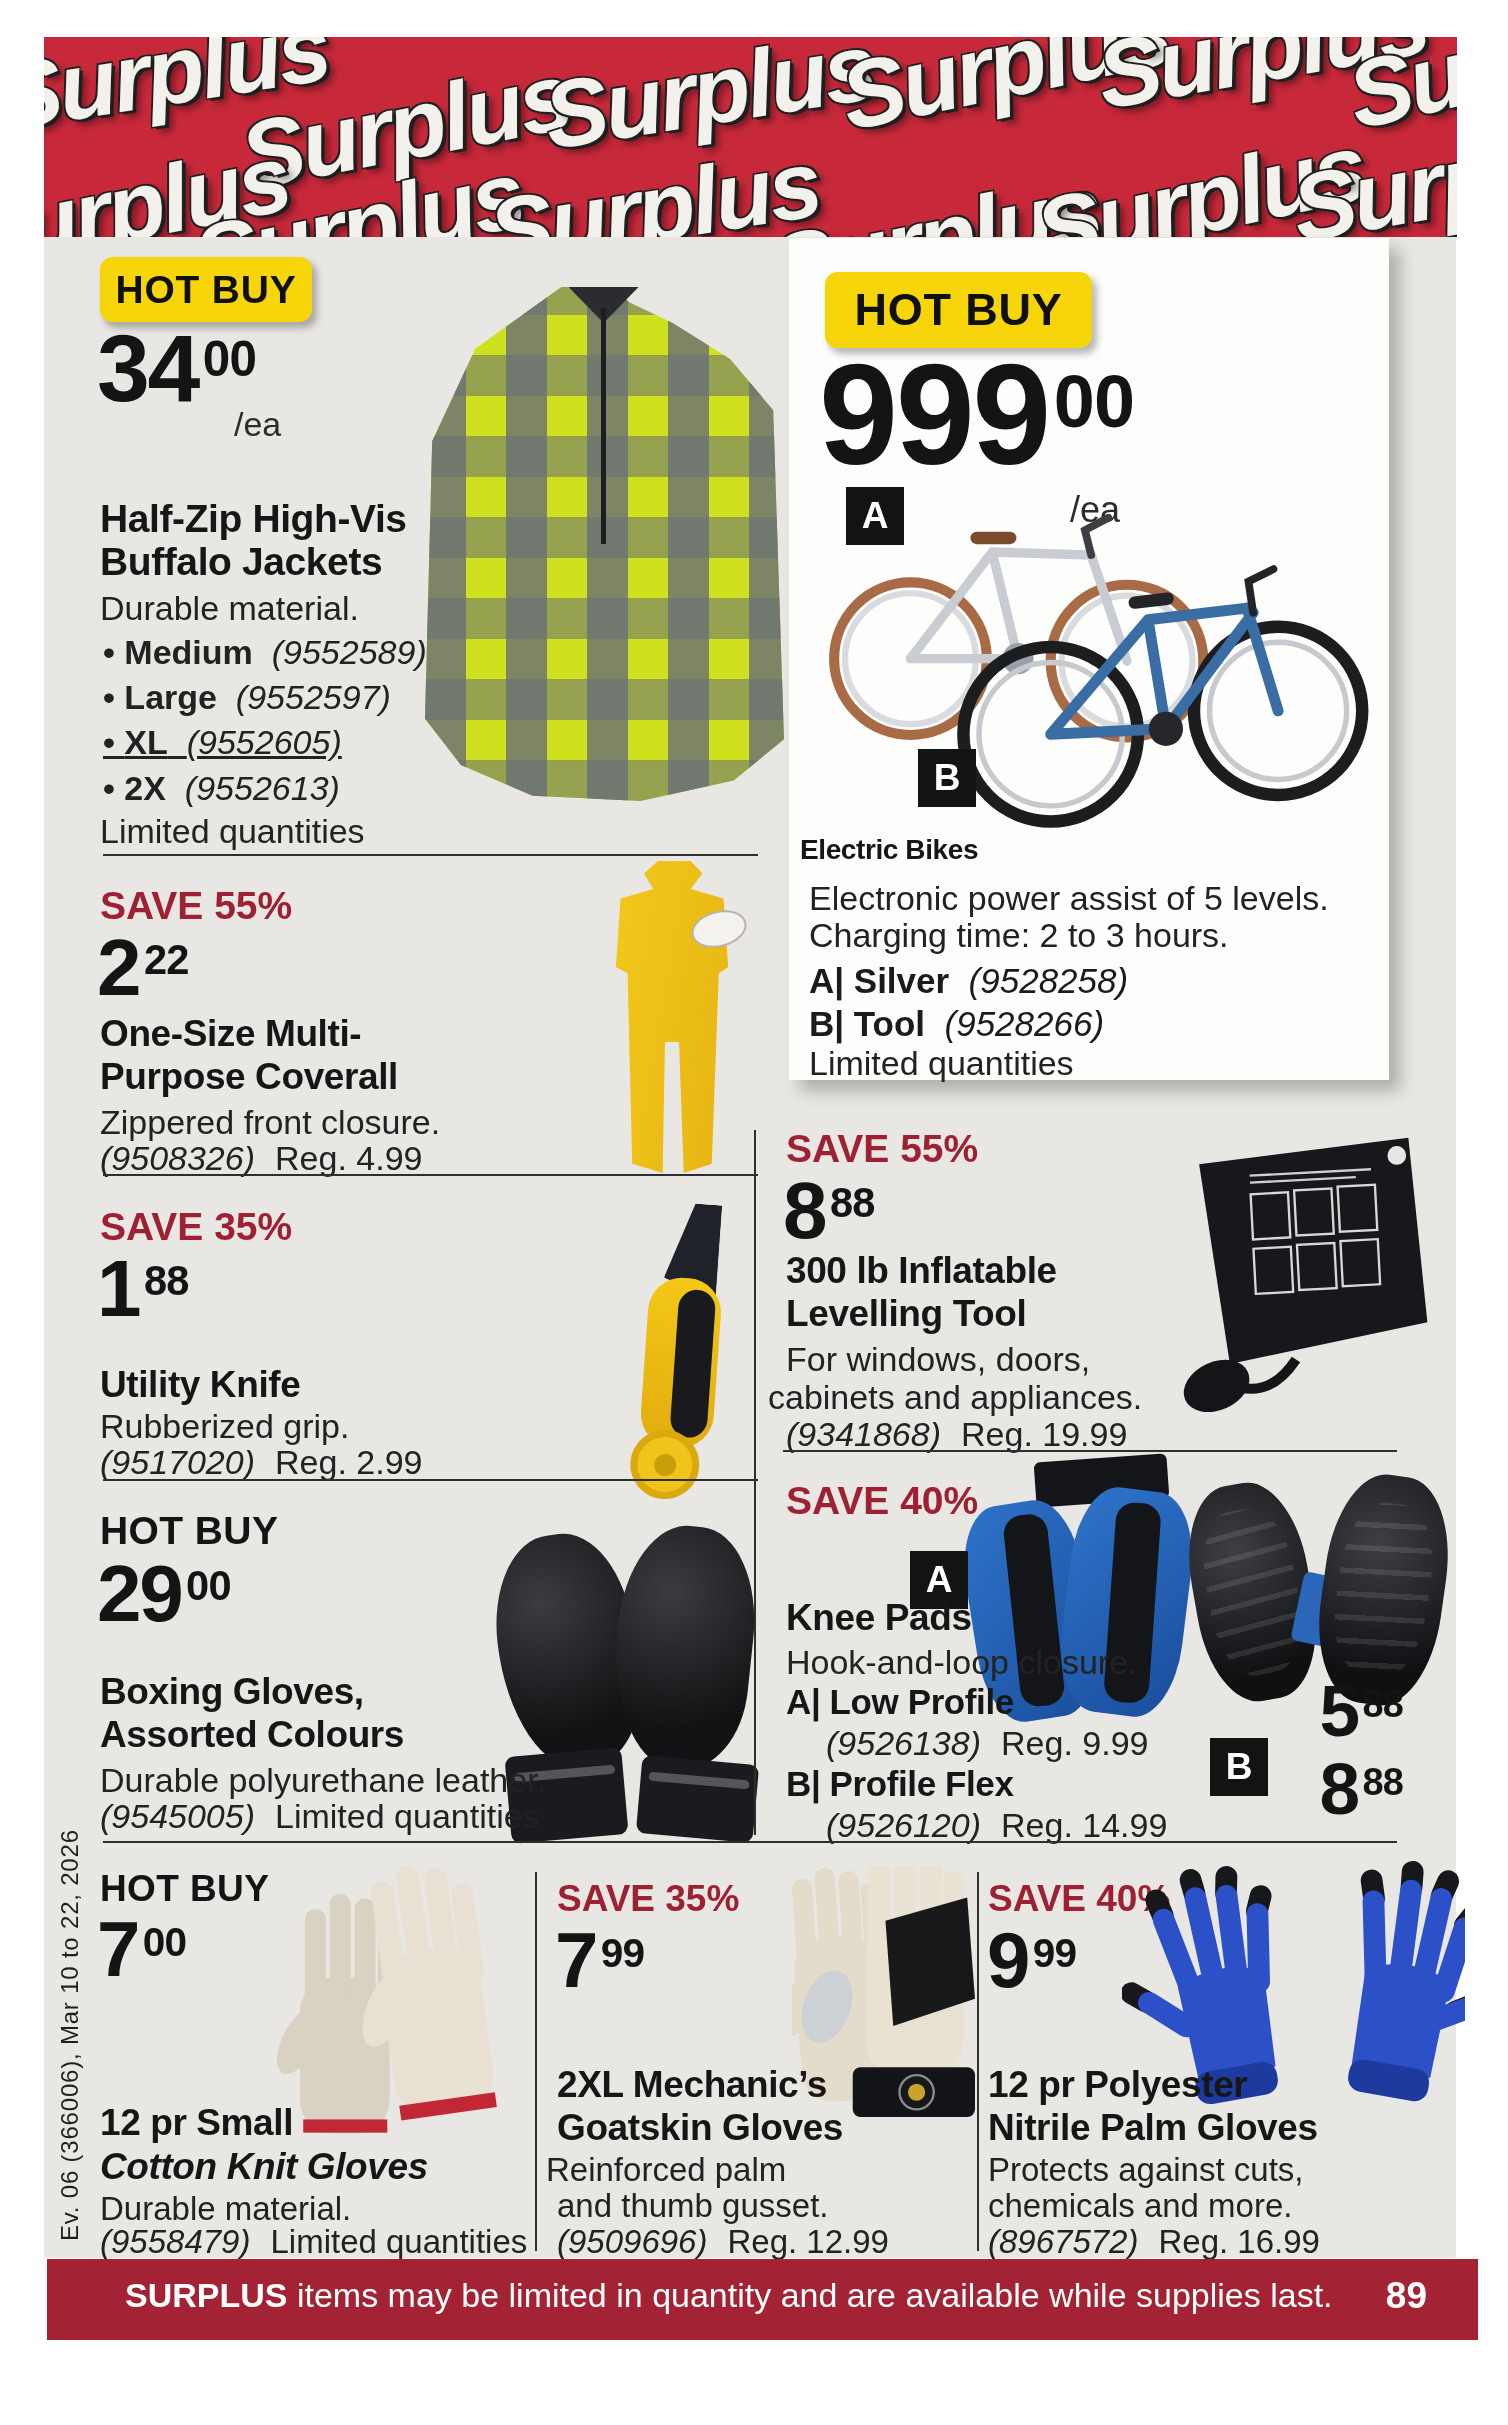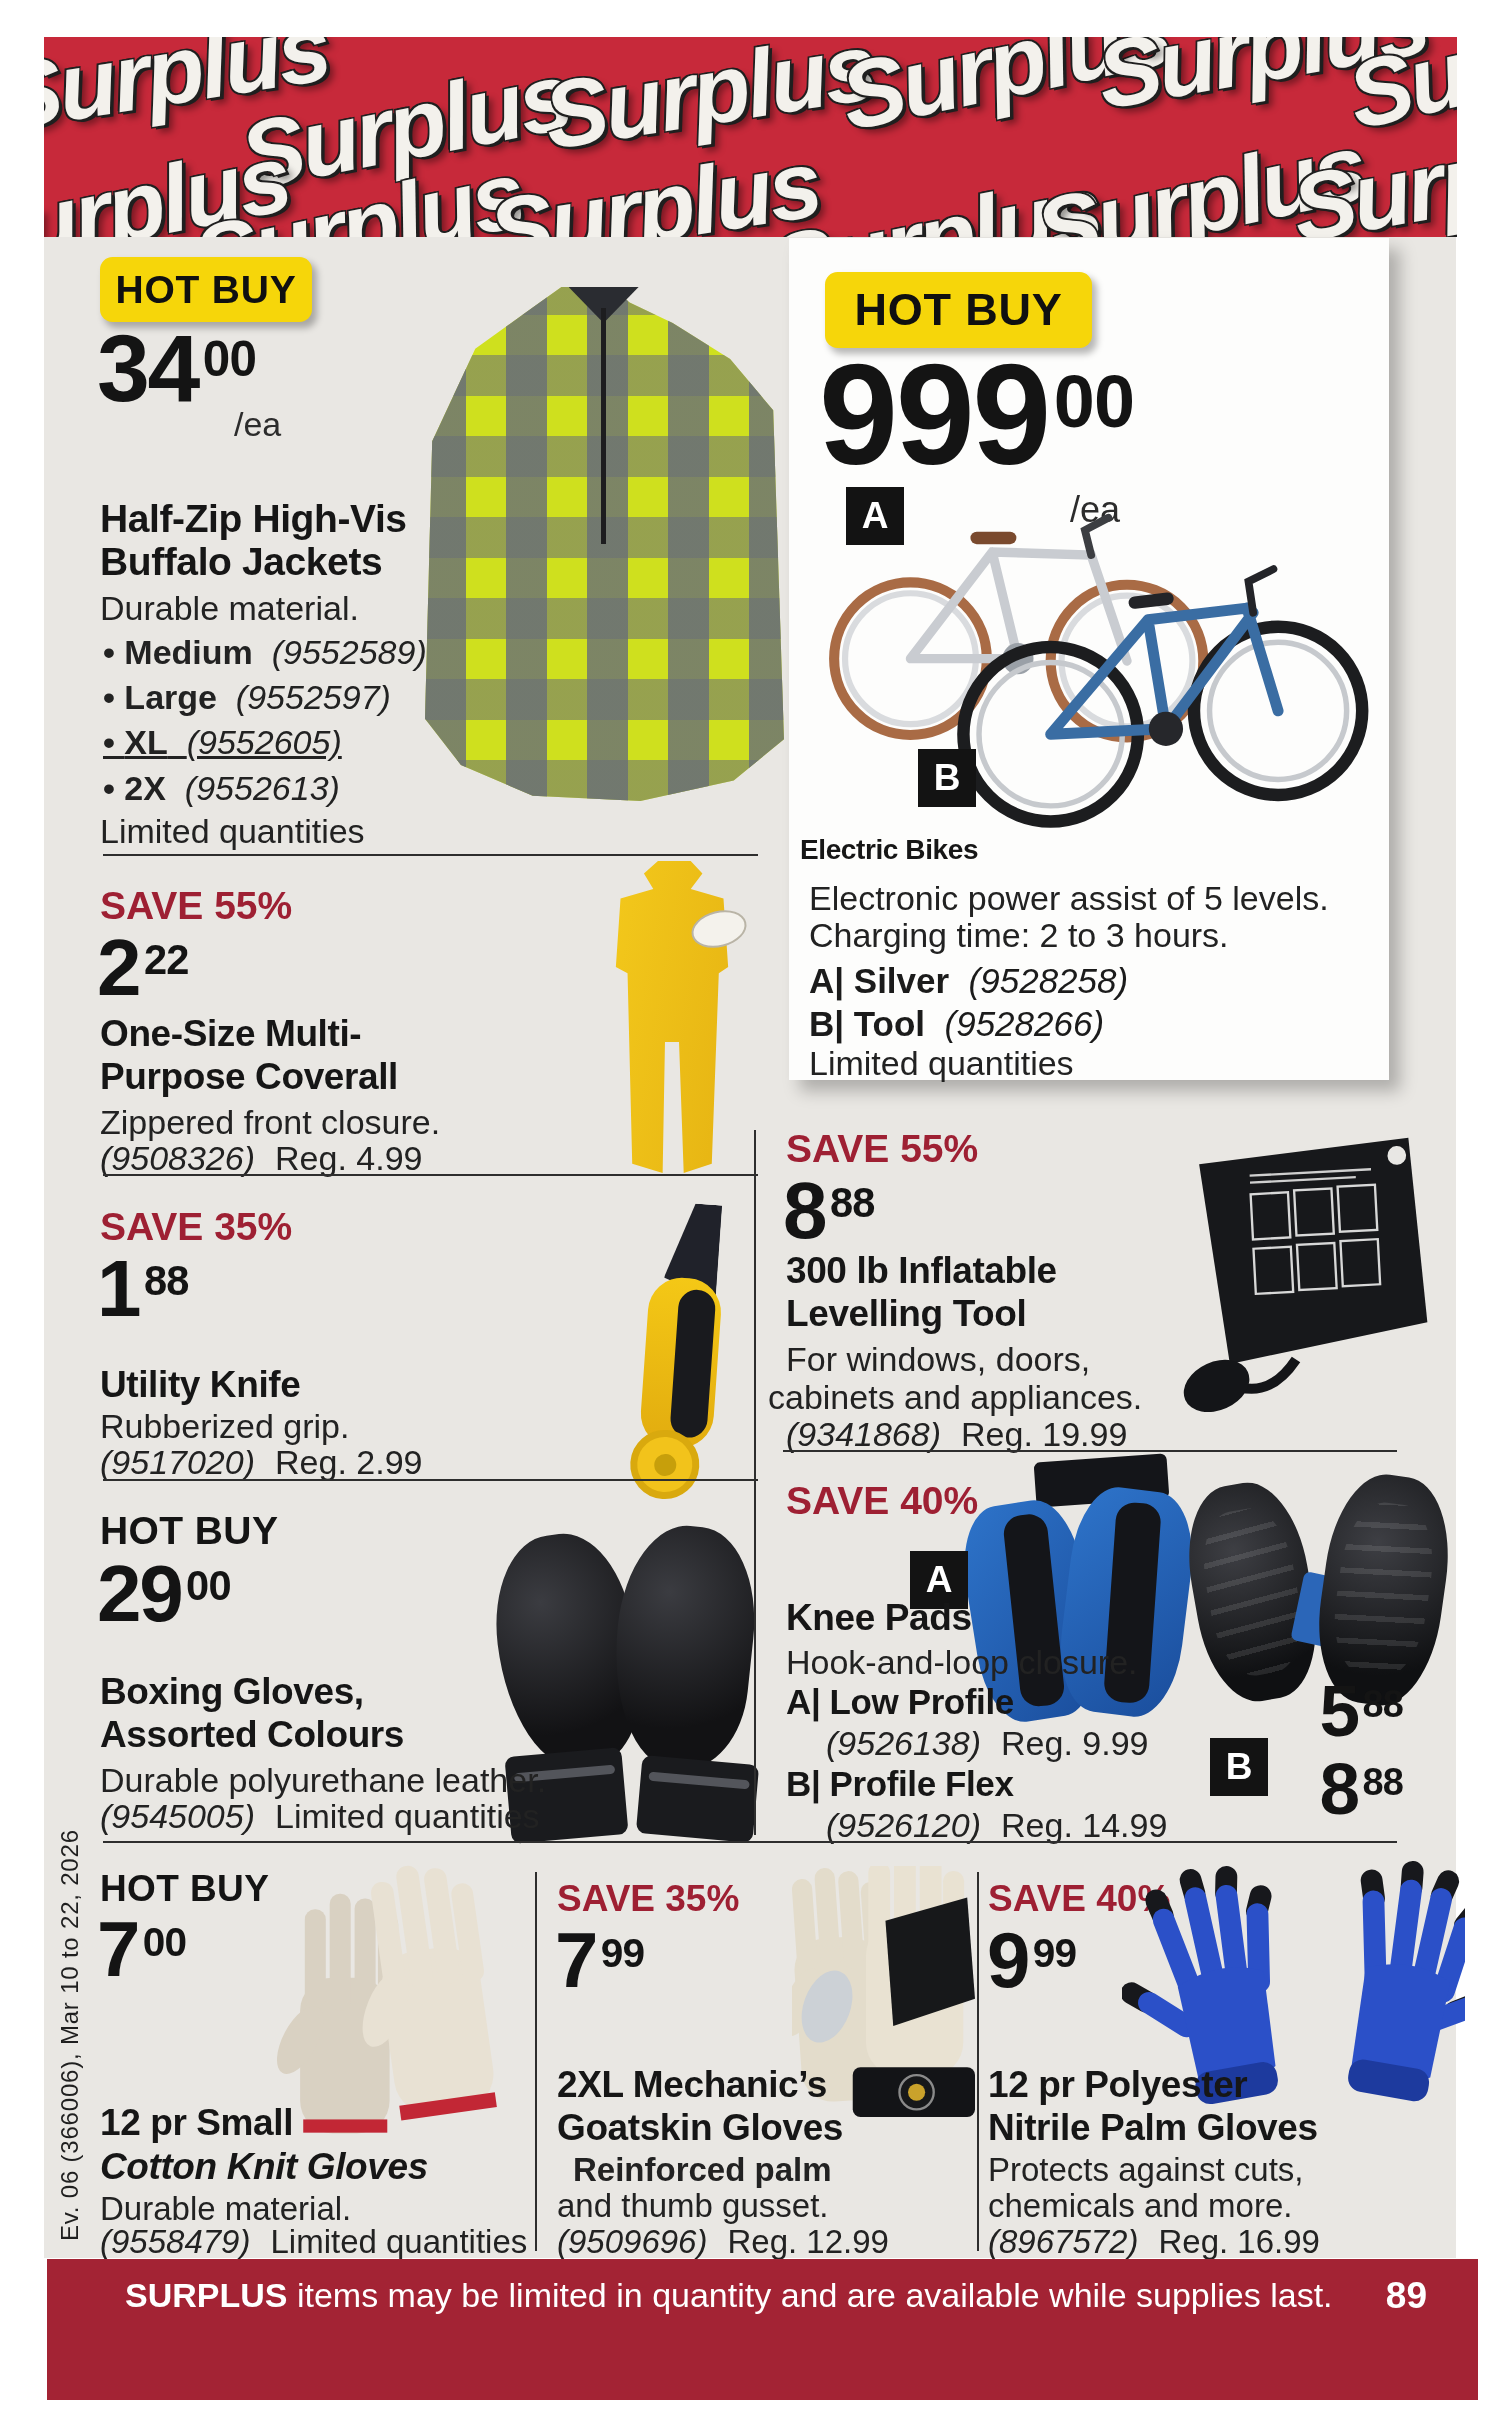--- a/index.html
+++ b/index.html
@@ -65,21 +65,21 @@
   .bx-cuff{background:#1a1b1e;border-radius:9.4px;}
   .bx-strap{background:#53555b;height:9.4px;border-radius:4.7px;}
   
   .kpA-pad{background:linear-gradient(135deg,#2e74ca,#1a4d9c);border-radius:34%;}
   .kpA-band{background:#141519;}
   .kpB-pad{background:radial-gradient(circle at 40% 30%, #3e3f44, #0f1012 75%);
     background-blend-mode:normal;border-radius:42%;}
   .kpB-ridges{position:absolute;inset:12%;border-radius:40%;
     background:repeating-linear-gradient(175deg, rgba(255,255,255,.10) 0 5.5px, transparent 5.5px 23.4px);}
   .kpB-velcro{background:#2b66b8;border-radius:6.2px;}
-  .footer-bar{left:47px;top:2259px;width:1431px;height:141px;background:var(--footer-red);}
+  .footer-bar{left:47px;top:2259px;width:1431px;height:81px;background:var(--footer-red);}
   .footer-text{color:#fff;font-size:34px;}
   .footer-text b{font-weight:bold;}
   .sidebar-note{writing-mode:vertical-rl;transform:rotate(180deg);font-size:24px;color:#1f1f1f;
     letter-spacing:0.8px;white-space:nowrap;}
 </style>
 </head>
 <body>
 
 <div id="page">
   <div class="abs content-bg"></div>
@@ -360,21 +360,21 @@
         <rect x="164" y="-12" width="28" height="140" rx="14"></rect>
           <rect x="194" y="6" width="27" height="122" rx="13"></rect>
       </g>
       <path d="M120,70 L225,40 L235,170 L130,205 Z" fill="#17181a"></path>
       <rect x="78" y="258" width="157" height="64" rx="10" fill="#131417"></rect>
       <circle cx="160" cy="290" r="22" fill="#17181a" stroke="#8a8a8a" stroke-width="3"></circle>
       <circle cx="160" cy="290" r="11" fill="#caa22b"></circle>
     </svg>
     <div class="abs ptitle" style="left:557px;top:2066px;font-size:37px;">2XL Mechanic’s</div>
     <div class="abs ptitle" style="left:557px;top:2109px;font-size:37px;">Goatskin Gloves</div>
-    <div class="abs pbody" style="left:573px;top:2153px;font-size:33px;font-weight:bold;">Reinforced palm</div>
+    <div class="abs pbody" style="left:546px;top:2153px;font-size:33px;">Reinforced palm</div>
     <div class="abs pbody" style="left:557px;top:2189px;font-size:33px;">and thumb gusset.</div>
     <div class="abs pbody" style="left:557px;top:2225px;font-size:33px;">
       <span class="sku">(9509696)</span><span class="reg">Reg. 12.99</span></div>
   </div>
 
   <div>
     <div class="abs save" style="left:988px;top:1878px;font-size:37px;">SAVE 40%</div>
     <div class="abs price" style="left:987px;top:1921px;font-size:78px;">
       <span>9</span><span class="cents">99</span></div>
     <svg class="abs" style="left:1122px;top:1859px;" width="343" height="257" viewBox="0 0 440 330" aria-hidden="true">

